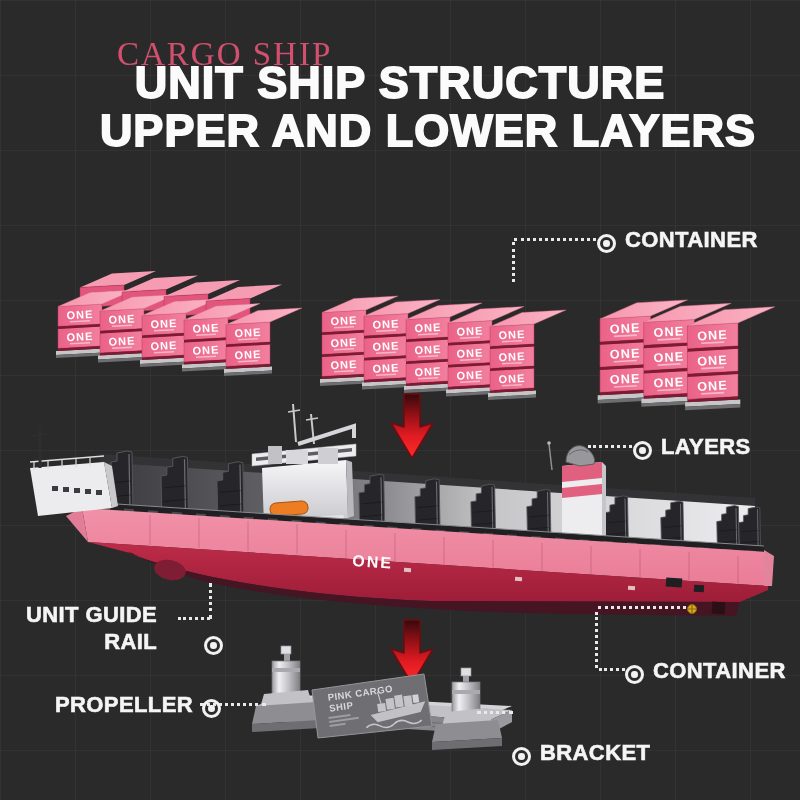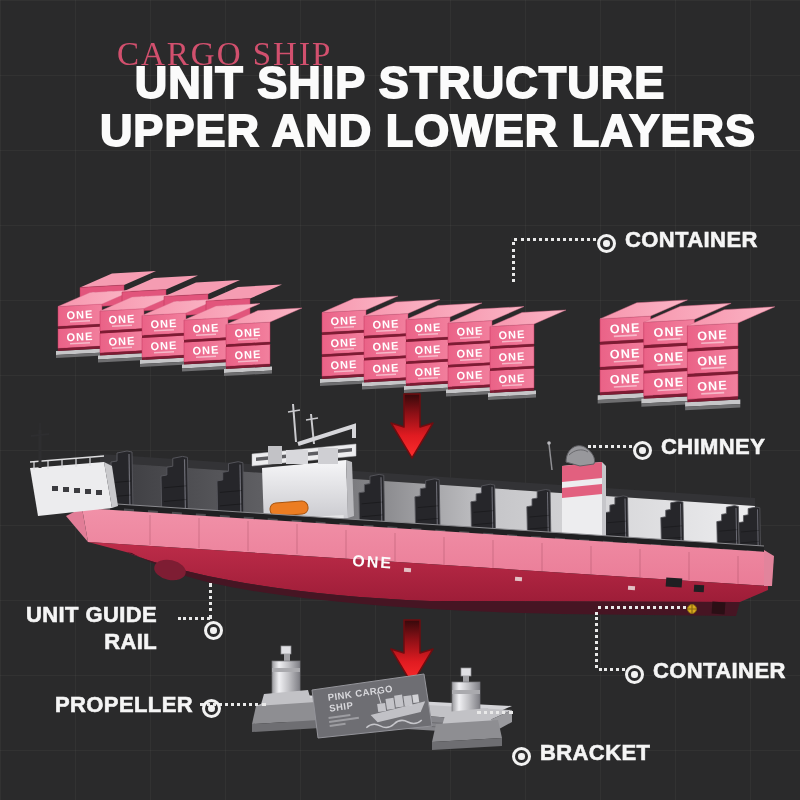--- a/index.html
+++ b/index.html
@@ -28,21 +28,21 @@
   .callout{
     position:absolute;display:flex;align-items:flex-end;gap:9px;
     color:#f5f5f5;font-weight:bold;font-size:22px;letter-spacing:.4px;
     -webkit-text-stroke:.6px #f5f5f5;white-space:nowrap;z-index:5;
   }
   .bullseye{
     width:13px;height:13px;border:3.4px solid #f2f2f2;border-radius:50%;
     display:flex;align-items:center;justify-content:center;flex:none;
   }
   .bullseye i{width:6.5px;height:6.5px;background:#f2f2f2;border-radius:50%;}
-  .ugr{align-items:center;gap:47px;}
+  .ugr{align-items:flex-end;gap:47px;}
   .ugr .txt{display:flex;flex-direction:column;text-align:right;line-height:27px;}
   .ugr .bullseye{margin-top:5px;}
   .leader-h{position:absolute;height:0;border-top:3px dotted #e9e9e9;z-index:4;}
   .leader-v{position:absolute;width:0;border-left:3px dotted #e9e9e9;z-index:4;}
 </style>
 </head>
 <body>
 
 <div id="canvas">
 
@@ -380,21 +380,21 @@
     <span class="bullseye">
         <i></i>
       </span>
     <span>CONTAINER</span>
   </div>
 
   <div class="callout" style="left:633px;top:434px;">
     <span class="bullseye">
         <i></i>
       </span>
-    <span>CHIMNEY</span>
+    <span>LAYERS</span>
   </div>
 
   <div class="callout ugr" style="left:26px;top:601px;">
     <span class="txt">
       <span>UNIT GUIDE</span>
       <span>RAIL</span>
     </span>
     <span class="bullseye">
         <i></i>
       </span>

